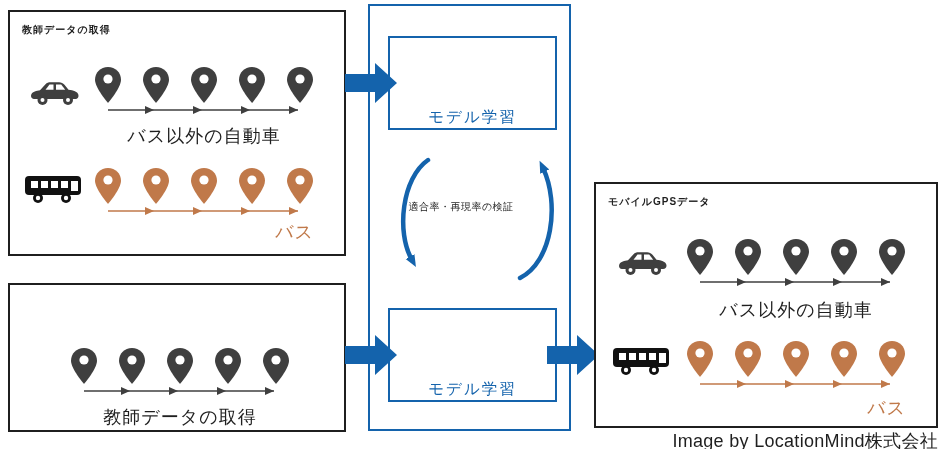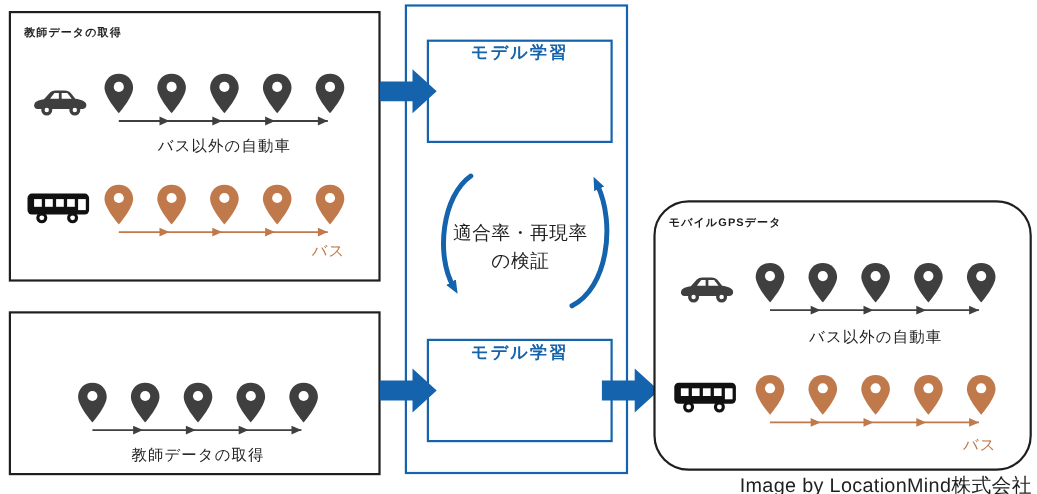--- a/index.html
+++ b/index.html
@@ -3,31 +3,31 @@
 <meta charset="utf-8">
 <style>
   html,body{margin:0;padding:0;}
   body{
     width:943px;height:449px;position:relative;background:#fff;
     font-family:"Liberation Sans","DejaVu Sans",sans-serif;color:#1f1f1f;
     overflow:hidden;
   }
   .box{position:absolute;background:#fff;border:2px solid #1f1f1f;box-sizing:border-box;}
   .box-title{position:absolute;left:12px;top:11px;font-size:10px;font-weight:700;letter-spacing:1px;white-space:nowrap;}
-  .row-label{position:absolute;font-size:14px;text-align:center;letter-spacing:1px;white-space:nowrap;}
+  .row-label{position:absolute;font-size:18px;text-align:center;letter-spacing:1px;white-space:nowrap;}
   .orange-label{color:#C0794A;text-align:right;}
   .veh{position:absolute;}
   .pin-row{position:absolute;width:220px;height:52px;}
   .blue-box{position:absolute;border:2px solid #1463AC;box-sizing:border-box;background:#fff;
-    display:flex;align-items:flex-start;justify-content:center;font-weight:bold;}
+    display:flex;align-items:flex-end;justify-content:center;}
   .blue-box span{color:#1463AC;font-size:15.5px;letter-spacing:2px;white-space:nowrap;}
   .pipeline-outer{position:absolute;border:2px solid #1463AC;box-sizing:border-box;background:#fff;}
   .block-arrow{position:absolute;width:53px;height:42px;}
   #cycle-svg{position:absolute;left:392px;top:148px;}
-  #cycle-text{position:absolute;left:404px;top:199px;width:138px;font-size:17px;line-height:1.55;
+  #cycle-text{position:absolute;left:392px;top:199px;width:138px;font-size:10px;line-height:1.55;
     text-align:center;letter-spacing:0.5px;}
   #caption{position:absolute;right:5px;top:429px;font-size:18px;letter-spacing:0.3px;white-space:nowrap;}
 </style>
 </head>
 <body>
 
 <div class="box" style="left:8px;top:10px;width:338px;height:246px;">
   <div class="box-title">教師データの取得</div>
 
   <span class="veh" style="left:20px;top:66px;">
@@ -145,21 +145,21 @@
   <svg width="53" height="42" viewBox="0 0 53 42">
       <polygon points="0,12 30,12 30,1 52,21 30,41 30,30 0,30" fill="#1463AC"></polygon>
     </svg>
 </span>
 <span class="block-arrow" style="left:547px;top:334px;">
   <svg width="53" height="42" viewBox="0 0 53 42">
       <polygon points="0,12 30,12 30,1 52,21 30,41 30,30 0,30" fill="#1463AC"></polygon>
     </svg>
 </span>
 
-<div class="box" style="left:594px;top:182px;width:344px;height:246px;border-radius:32px;">
+<div class="box" style="left:594px;top:182px;width:344px;height:246px;">
   <div class="box-title">モバイルGPSデータ</div>
 
   <span class="veh" style="left:22px;top:64px;">
     <svg width="50" height="30" viewBox="0 0 50 30">
       <path d="M4 21 C1 20.5 0.5 18 1.5 16 C2.6 13.8 6.5 12.6 10 12.2 L15.5 6.2 C16.8 4.8 18.5 4.2 20.5 4.2 L29 4.2 C31.3 4.2 33 5 34.5 6.8 L38.5 11.8 C43.5 12.4 47.5 13.8 48.3 16.4 C49 18.8 47.8 21 45 21 Z" fill="#3F3F3F"></path>
       <polygon points="19.5,6.5 15.5,11.8 23.5,11.8 23.5,6.5" fill="#fff"></polygon>
       <polygon points="26,6.5 26,11.8 35.2,11.8 31.2,6.5" fill="#fff"></polygon>
       <circle cx="12.5" cy="22" r="5" fill="#3F3F3F"></circle>
         <circle cx="12.5" cy="22" r="2" fill="#fff"></circle>
       <circle cx="38" cy="22" r="5" fill="#3F3F3F"></circle>

